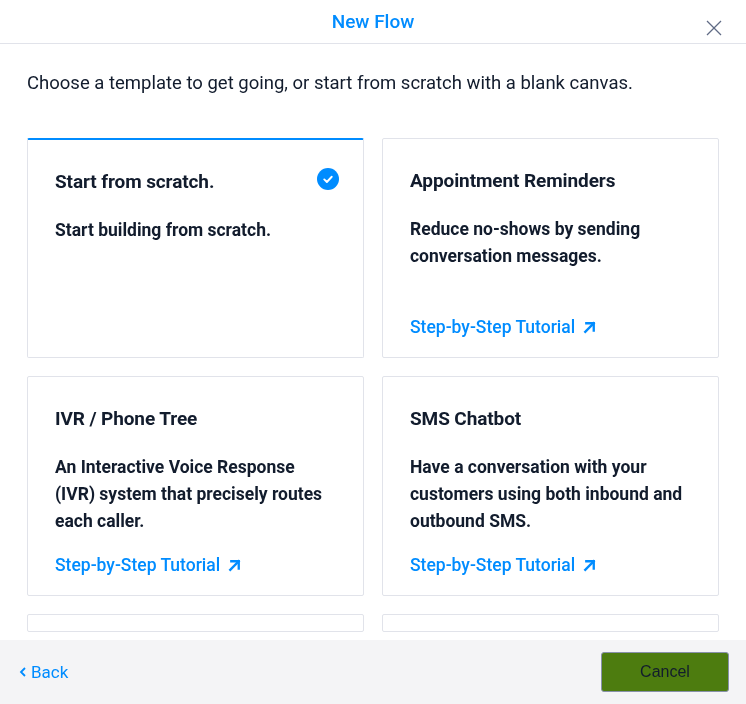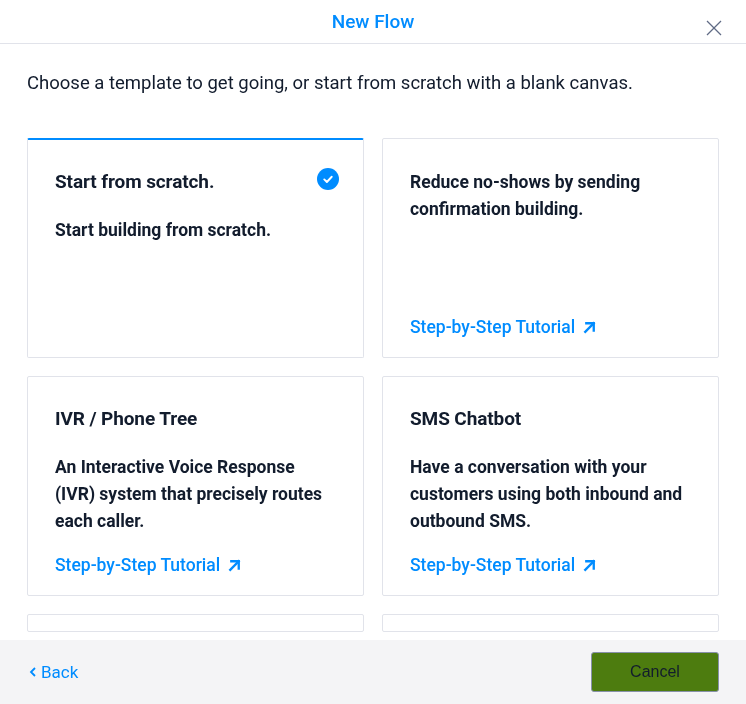--- a/index.html
+++ b/index.html
@@ -113,21 +113,21 @@
       border: 1px solid #e1e3ea;
       border-radius: 2px;
       height: 18px;
       background: #fff;
     }
     .footer {
       background: #f4f4f6;
       height: 64px;
       display: flex;
       align-items: center;
-      padding: 0 27px;
+      padding: 0 17px;
     }
     .back-link {
       color: #008cff;
       font-size: 17px;
       cursor: pointer;
       display: inline-flex;
       align-items: center;
       gap: 2px;
     }
     .footer-spacer {
@@ -180,21 +180,22 @@
       <div class="check-icon">
         <svg viewBox="0 0 16 16" width="12" height="12" fill="none" stroke="#fff" stroke-width="2.5" stroke-linecap="round" stroke-linejoin="round">
           <polyline points="3,8.5 6.5,12 13,5"></polyline>
         </svg>
       </div>
       <div class="card-title">Start from scratch.</div>
       <div class="card-desc">Start building from scratch.</div>
     </div>
 
     <div class="card">
-      <div class="card-desc">Reduce no-shows by sending confirmation building.</div>
+      <div class="card-title">Appointment Reminders</div>
+      <div class="card-desc">Reduce no-shows by sending conversation messages.</div>
       <a class="card-link">
         <span>Step-by-Step Tutorial</span>
         <span class="arrow-icon">
           <svg viewBox="0 0 16 16" width="17" height="17" fill="none" stroke="currentColor" stroke-width="2.2" stroke-linecap="square">
             <line x1="4" y1="12" x2="12" y2="4"></line>
             <polyline points="5,4 12,4 12,11"></polyline>
           </svg>
         </span>
       </a>
     </div>

